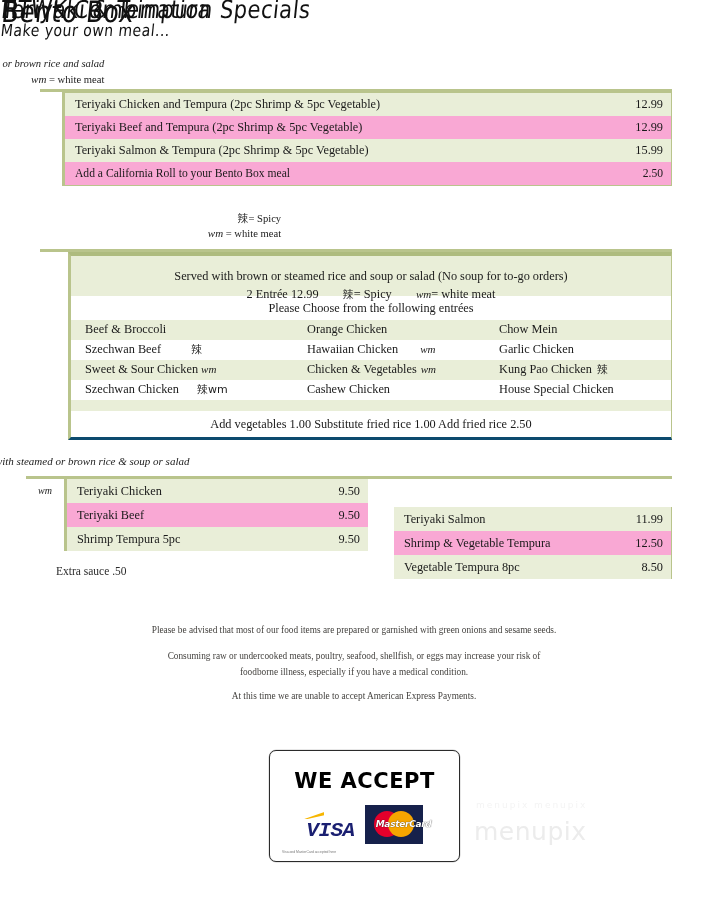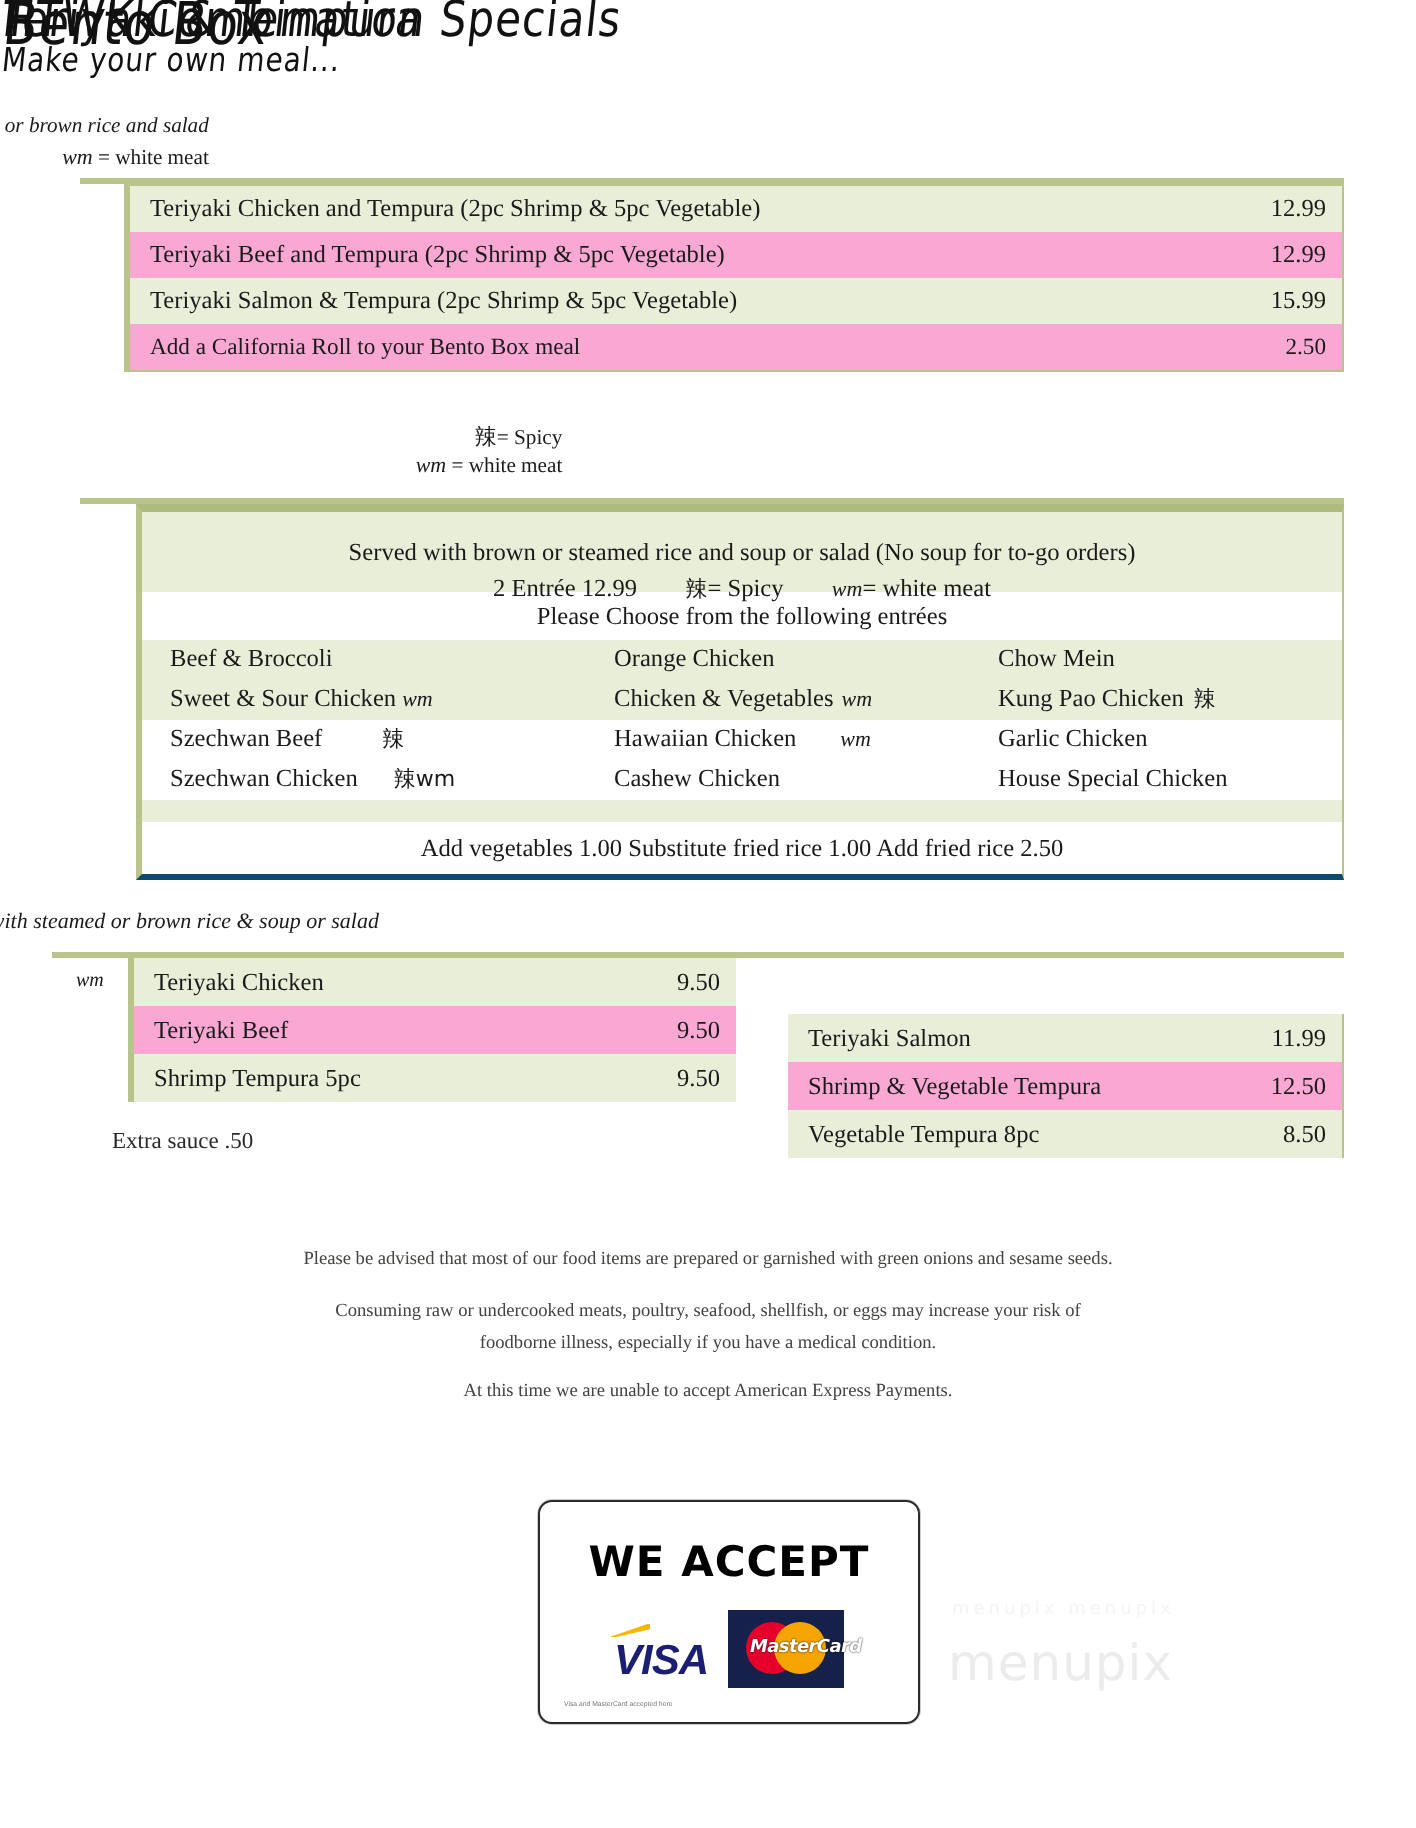--- a/index.html
+++ b/index.html
@@ -146,21 +146,21 @@
     margin-top: 18px;
   }
   .logos {
     display: flex;
     justify-content: center;
     align-items: center;
     gap: 10px;
     margin-top: 12px;
   }
   .visa {
-    font-family: Liberation Sans, sans-serif;
+    font-family: Liberation Mono, monospace;
     font-weight: bold;
     font-style: italic;
     font-size: 21px;
     color: #1a1f71;
     letter-spacing: -0.5px;
     position: relative;
     margin-top: 12px;
   }
   .visa::before {
     content: "";
@@ -289,30 +289,30 @@
     <div class="combo-grid" style="left:68px; top:296px; width:604px;">
 
       <div class="center-line plain" style="height:24px; line-height:24px;">Please Choose from the following entrées</div>
 
       <div class="grow alt" style="height:20px;">
         <div class="gcell c1"><span>Beef &amp; Broccoli</span></div>
         <div class="gcell c2"><span>Orange Chicken</span></div>
         <div class="gcell c3"><span>Chow Mein</span></div>
       </div>
 
+      <div class="grow plain" style="height:20px;">
+        <div class="gcell c1"><span>Szechwan Beef</span><span class="spicy" style="margin-left:30px;">辣</span></div>
+        <div class="gcell c2"><span>Hawaiian Chicken</span><span class="wm" style="margin-left:22px;">wm</span></div>
+        <div class="gcell c3"><span>Garlic Chicken</span></div>
+      </div>
+
       <div class="grow alt" style="height:20px;">
         <div class="gcell c1"><span>Sweet &amp; Sour Chicken</span><span class="wm" style="margin-left:3px;">wm</span></div>
         <div class="gcell c2"><span>Chicken &amp; Vegetables</span><span class="wm" style="margin-left:4px;">wm</span></div>
         <div class="gcell c3"><span>Kung Pao Chicken</span><span class="spicy" style="margin-left:5px;">辣</span></div>
-      </div>
-
-      <div class="grow plain" style="height:20px;">
-        <div class="gcell c1"><span>Szechwan Beef</span><span class="spicy" style="margin-left:30px;">辣</span></div>
-        <div class="gcell c2"><span>Hawaiian Chicken</span><span class="wm" style="margin-left:22px;">wm</span></div>
-        <div class="gcell c3"><span>Garlic Chicken</span></div>
       </div>
 
       <div class="grow plain" style="height:20px;">
         <div class="gcell c1"><span>Szechwan  Chicken</span><span class="spicy" style="margin-left:18px;">辣wm</span></div>
         <div class="gcell c2"><span>Cashew Chicken</span></div>
         <div class="gcell c3"><span>House Special Chicken</span></div>
       </div>
 
       <div class="grow alt" style="height:11px;"></div>
 

